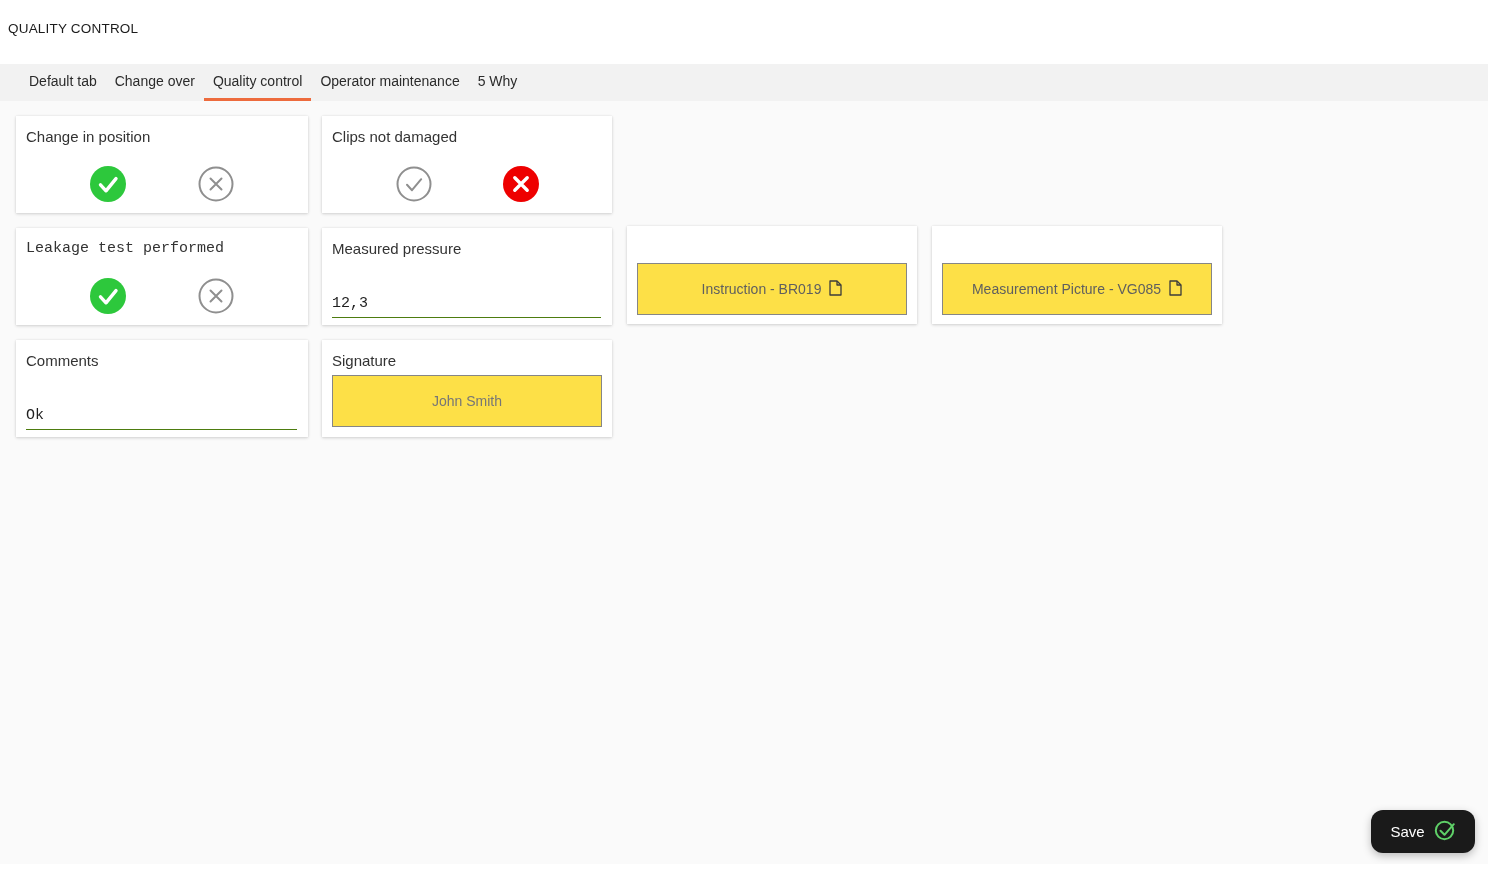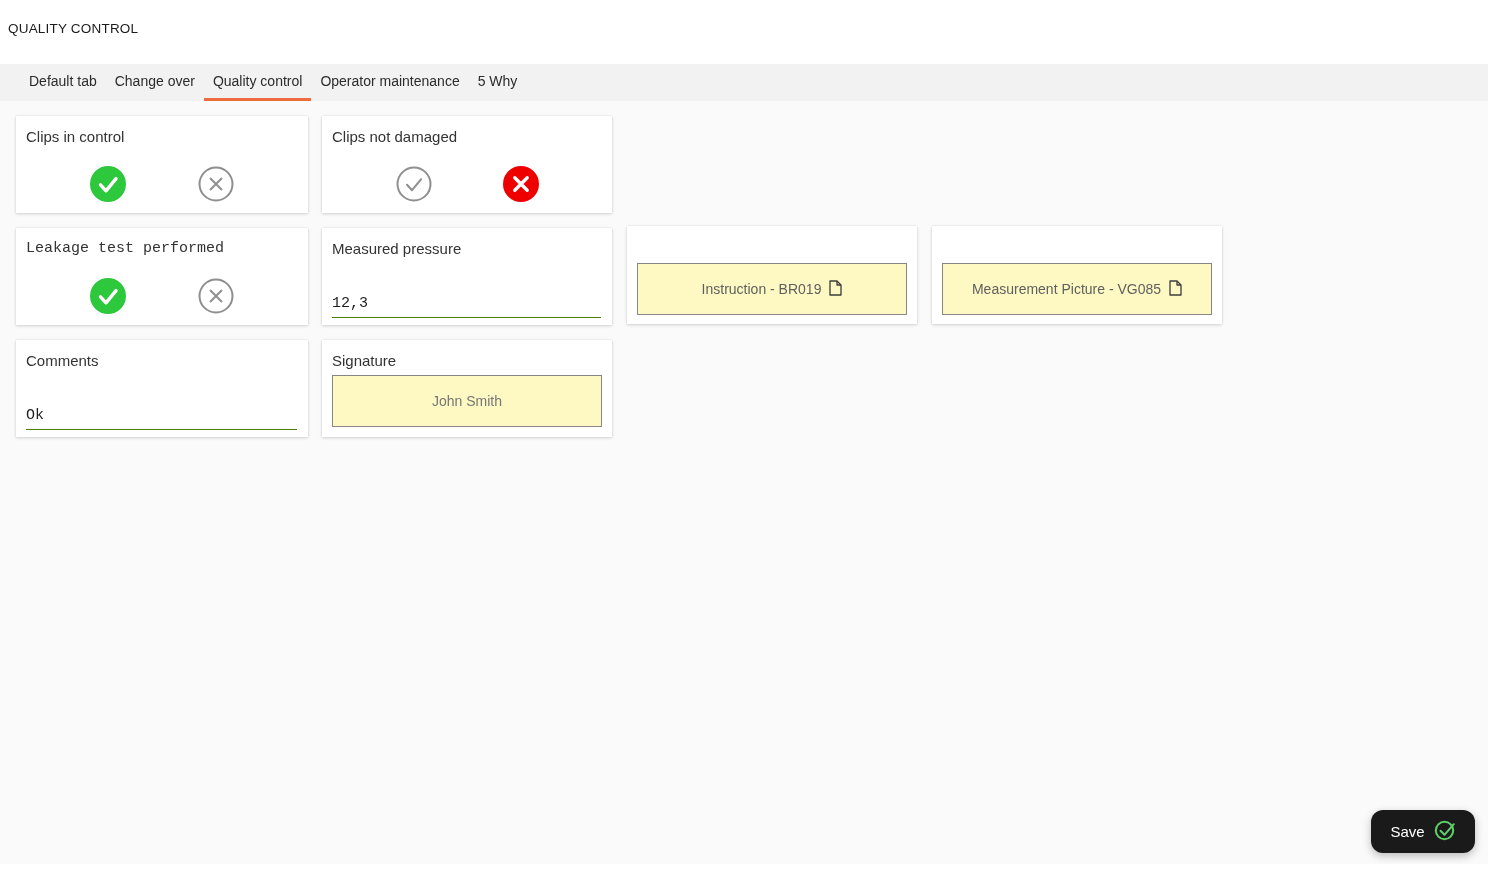--- a/index.html
+++ b/index.html
@@ -16,21 +16,21 @@
 
   .card { position:absolute; background:#ffffff; box-shadow:0 1px 3px rgba(0,0,0,.16), 0 0 2px rgba(0,0,0,.07); box-sizing:border-box; }
   .card-label { position:absolute; left:10px; top:12px; font-size:15px; color:#333333; }
 
   .choice-row { position:absolute; left:0; right:0; top:50px; display:flex; justify-content:space-around; padding:0 38px; }
   .choice { width:36px; height:36px; padding:0; border:none; background:transparent; cursor:pointer; }
   .choice svg { display:block; }
 
   .underline-input { position:absolute; left:10px; right:11px; bottom:7px; border:none; border-bottom:1px solid #4d7c0f; background:transparent; font-size:15px; color:#1f1f1f; padding:2px 0 5px; font-family:Liberation Mono, monospace; outline:none; }
 
-  .gray-btn { position:absolute; left:10px; right:10px; height:52px; background:#fef9c3; border:1px solid #868686; color:#5f5f5f; font-size:14px; display:flex; align-items:center; justify-content:center; gap:8px; cursor:pointer; font-family:inherit; box-sizing:border-box; }
+  .gray-btn { position:absolute; left:10px; right:10px; height:52px; background:#fde047; border:1px solid #868686; color:#5f5f5f; font-size:14px; display:flex; align-items:center; justify-content:center; gap:8px; cursor:pointer; font-family:inherit; box-sizing:border-box; }
   .gray-btn svg { flex:0 0 auto; }
 
   .save-btn { position:absolute; left:1371px; top:810px; width:104px; height:43px; background:#1a1a1a; border:none; border-radius:12px; color:#ffffff; font-size:15px; display:flex; align-items:center; justify-content:center; gap:9px; cursor:pointer; font-family:inherit; box-shadow:0 3px 8px rgba(0,0,0,.25); }
 
   .bottom-strip { position:absolute; left:0; bottom:0; width:100%; height:5px; background:#ffffff; }
 </style>
 </head>
 <body>
 
 <div class="screen">
@@ -41,21 +41,21 @@
     <div class="tab">Default tab</div>
     <div class="tab">Change over</div>
     <div class="tab active">Quality control</div>
     <div class="tab">Operator maintenance</div>
     <div class="tab">5 Why</div>
   </div>
 
   <div class="content"></div>
 
   <div class="card" style="left:16px; top:116px; width:292px; height:97px;">
-    <div class="card-label">Clips in control</div>
+    <div class="card-label">Change in position</div>
     <div class="choice-row">
       <button class="choice" aria-pressed="true">
         <svg width="36" height="36" viewBox="0 0 36 36">
             <circle cx="18" cy="18" r="18" fill="#2DC83C"></circle>
             <path d="M10.5 18.8l5.5 6 10-12.2" fill="none" stroke="#ffffff" stroke-width="3.4" stroke-linecap="round" stroke-linejoin="round"></path>
           </svg>
       </button>
       <button class="choice" aria-pressed="false">
         <svg width="36" height="36" viewBox="0 0 36 36">
             <circle cx="18" cy="18" r="16.5" fill="none" stroke="#8f8f8f" stroke-width="2"></circle>

